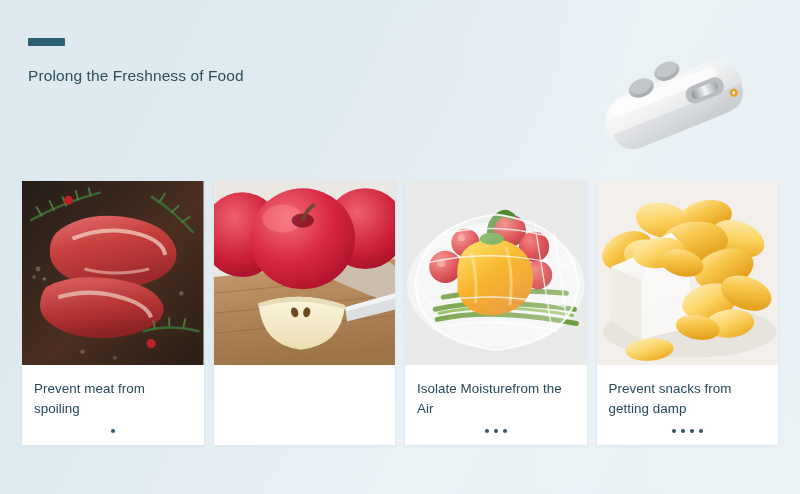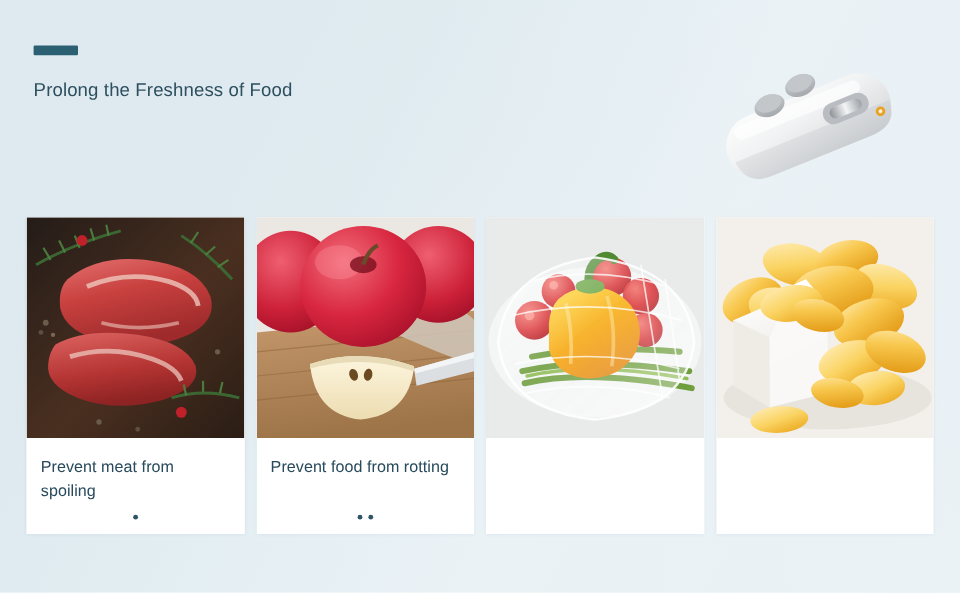--- a/index.html
+++ b/index.html
@@ -288,27 +288,20 @@
 
           <path d="M44 122 Q86 108 130 124 Q126 164 86 168 Q48 164 44 122 Z" fill="url(#flesh)"></path>
           <path d="M44 122 Q86 108 130 124 L130 128 Q86 114 44 126 Z" fill="#e8dcb8"></path>
           <ellipse cx="80" cy="131" rx="3.5" ry="5" fill="#6b4a22" transform="rotate(-18 80 131)"></ellipse>
           <ellipse cx="92" cy="131" rx="3.5" ry="5" fill="#6b4a22" transform="rotate(12 92 131)"></ellipse>
 
           <path d="M130 126 L180 112 L180 128 L132 140 Z" fill="#dcdfe2"></path>
           <path d="M130 126 L180 112 L180 117 L131 130 Z" fill="#f2f4f5"></path>
         </svg>
       </div>
-      <div class="card-body">
-        <div class="card-caption">Prevent food from rotting</div>
-        <div class="dots">
-          <span class="dot"></span>
-          <span class="dot"></span>
-        </div>
-      </div>
     </div>
 
     <div class="card">
       <div class="card-media">
         <svg viewBox="0 0 180 184" preserveAspectRatio="xMidYMid slice">
           <defs>
             <linearGradient id="pep" x1="0.2" y1="0" x2="0.8" y2="1">
               <stop offset="0%" stop-color="#ffd22e"></stop>
               <stop offset="55%" stop-color="#f5a310"></stop>
               <stop offset="100%" stop-color="#e07c06"></stop>
@@ -354,20 +347,28 @@
           <g stroke="#ffffff" stroke-width="1.4" opacity="0.75" fill="none">
             <path d="M36 54 Q90 40 150 58"></path>
             <path d="M22 82 Q90 66 162 86"></path>
             <path d="M24 122 Q92 108 160 126"></path>
             <path d="M34 146 Q92 134 152 150"></path>
             <path d="M128 40 L146 150"></path>
             <path d="M148 52 L160 136"></path>
           </g>
         </svg>
       </div>
+      <div class="card-body">
+        <div class="card-caption">Isolate Moisturefrom the Air</div>
+        <div class="dots">
+          <span class="dot"></span>
+          <span class="dot"></span>
+          <span class="dot"></span>
+        </div>
+      </div>
     </div>
 
     <div class="card">
       <div class="card-media">
         <svg viewBox="0 0 180 184" preserveAspectRatio="xMidYMid slice">
           <defs>
             <linearGradient id="chipG" x1="0" y1="0" x2="0.5" y2="1">
               <stop offset="0%" stop-color="#ffe9a8"></stop>
               <stop offset="45%" stop-color="#f8c84e"></stop>
               <stop offset="100%" stop-color="#e59f1c"></stop>
@@ -401,16 +402,25 @@
           <ellipse cx="62" cy="72" rx="26" ry="15" fill="url(#chipG2)" transform="rotate(-8 62 72)"></ellipse>
           <ellipse cx="84" cy="82" rx="22" ry="13" fill="url(#chipG)" transform="rotate(14 84 82)"></ellipse>
 
           <ellipse cx="112" cy="120" rx="28" ry="17" fill="url(#chipG2)" transform="rotate(-14 112 120)"></ellipse>
           <ellipse cx="148" cy="112" rx="26" ry="16" fill="url(#chipG)" transform="rotate(20 148 112)"></ellipse>
           <ellipse cx="132" cy="142" rx="24" ry="14" fill="url(#chipG2)" transform="rotate(-6 132 142)"></ellipse>
           <ellipse cx="100" cy="146" rx="22" ry="12" fill="url(#chipG)" transform="rotate(10 100 146)"></ellipse>
           <ellipse cx="52" cy="168" rx="24" ry="11" fill="url(#chipG2)" transform="rotate(-4 52 168)"></ellipse>
         </svg>
       </div>
+      <div class="card-body">
+        <div class="card-caption">Prevent snacks from getting damp</div>
+        <div class="dots">
+          <span class="dot"></span>
+          <span class="dot"></span>
+          <span class="dot"></span>
+          <span class="dot"></span>
+        </div>
+      </div>
     </div>
 
   </div>
 </div>
 
 </body></html>

